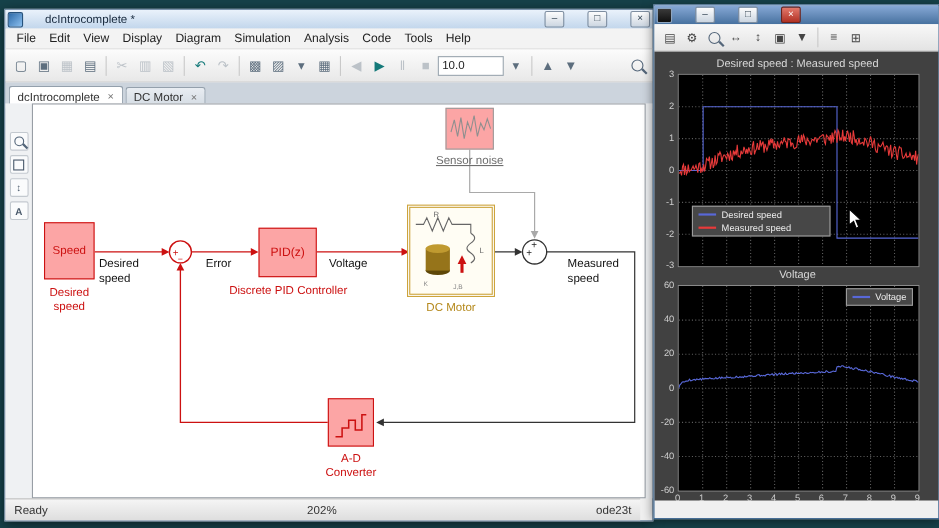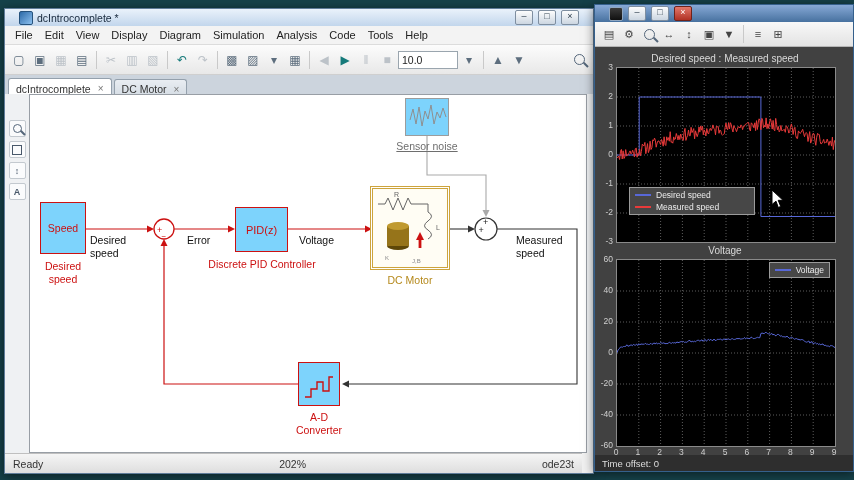--- a/index.html
+++ b/index.html
@@ -3,21 +3,21 @@
 <meta charset="utf-8">
 <style>
   html,body{margin:0;padding:0;}
   body{width:854px;height:480px;overflow:hidden;font-family:"Liberation Sans","DejaVu Sans",sans-serif;}
   #desktop{position:relative;width:854px;height:480px;background:#16424a;overflow:hidden;}
   .window{position:absolute;background:#f0f0f0;border:1px solid #5f7c99;box-shadow:0 2px 10px rgba(0,0,0,.55);}
   #slwin{left:4px;top:8px;width:588px;height:464px;}
   #scopewin{left:594px;top:4px;width:258px;height:466px;border-color:#35608c;}
 
   
-  .titlebar{height:17px;display:flex;align-items:center;padding:0 14px;gap:4px;}
+  .titlebar{height:17px;display:flex;align-items:center;padding:0 2px;gap:20px;}
   #slwin .titlebar{background:linear-gradient(#eaf2fb,#c2d6ec);color:#16283c;}
   #scopewin .titlebar{background:linear-gradient(#87a9d6,#47719f);color:#fff;}
   .title-text{flex:1;font-size:10.5px;white-space:nowrap;overflow:hidden;}
   .app-icon{width:12px;height:12px;border-radius:2px;flex:0 0 auto;}
   #slwin .app-icon{background:linear-gradient(135deg,#2d6aa8,#8cc0ef);border:1px solid #26527c;}
   #scopewin .app-icon{background:linear-gradient(#3a3a3a,#101010);border:1px solid #8fa6c0;}
   .winbtn{width:16px;height:13px;font-size:9px;line-height:11px;text-align:center;border:1px solid #7e8ea0;background:linear-gradient(#fdfdfd,#ccd6e1);color:#30404f;border-radius:2px;margin-left:1px;}
   .winbtn.close-red{background:linear-gradient(#e4796c,#b03124);color:#fff;border-color:#6f221a;}
 
   
@@ -41,21 +41,21 @@
 
   
   .canvas-wrap{position:absolute;top:85px;bottom:20px;left:0;right:0;background:#eff1f3;}
   .tool-strip{position:absolute;left:3px;top:26px;width:18px;display:flex;flex-direction:column;gap:4px;align-items:center;}
   .strip-icon{width:15px;height:15px;border:1px solid #c3c9cf;background:#fafbfc;color:#48586a;font-size:9px;font-weight:bold;display:flex;align-items:center;justify-content:center;border-radius:2px;}
   .strip-icon .magnifier{width:7px;height:7px;border-width:1.3px;}
   .frame-icon{width:8px;height:8px;border:1.3px solid #48586a;display:inline-block;}
   .canvas{position:absolute;left:24px;top:0;width:556px;height:357px;background:#fff;border:1px solid #989ea5;}
   #wires{position:absolute;left:0;top:0;}
 
-  .block{position:absolute;background:#7dd3fc;display:flex;align-items:center;justify-content:center;box-sizing:border-box;}
+  .block{position:absolute;background:#fca5a5;display:flex;align-items:center;justify-content:center;box-sizing:border-box;}
   .block.red{border:1.4px solid #c11;color:#c11;}
   .block.gray{border:1px solid #9c9c9c;}
   .block.motor{border:1px solid #cda43c;box-shadow:0 0 0 1px #fff,0 0 0 2px #cda43c;background:#fffdf4;}
   .blk-label{position:absolute;font-size:10.5px;text-align:center;line-height:1.25;}
   .red-t{color:#c11;}
   .gold-t{color:#b5891c;}
   .gray-t{color:#6e6e6e;text-decoration:underline;}
   .dlabel{position:absolute;font-size:10.5px;color:#111;line-height:1.25;}
 
   .statusbar{position:absolute;bottom:0;left:0;right:11px;height:20px;background:linear-gradient(#f5f5f5,#dedede);border-top:1px solid #bfbfbf;display:flex;align-items:center;font-size:10.5px;color:#333;padding:0 8px;box-sizing:border-box;}
@@ -362,21 +362,18 @@
           </div>
         <div class="legend" id="legend1">
             <div class="leg-row">
               <span class="leg-line" style="background: rgb(88, 104, 216);"></span>
               <span class="leg-text">Voltage</span>
             </div>
           </div>
       </div>
     </div>
 
-    <div class="scope-footer">
-      <span>Time offset: 0</span>
-    </div>
   </section>
 
   <svg class="cursor" style="left:771px;top:189px;" width="14" height="20" viewBox="0 0 14 20">
     <polygon points="1,1 1,15.5 5,12.2 7.3,18.5 9.7,17.4 7.2,11.3 12,11.3" fill="#fff" stroke="#000" stroke-width="1"></polygon>
   </svg>
 </div>
 
 </body></html>

